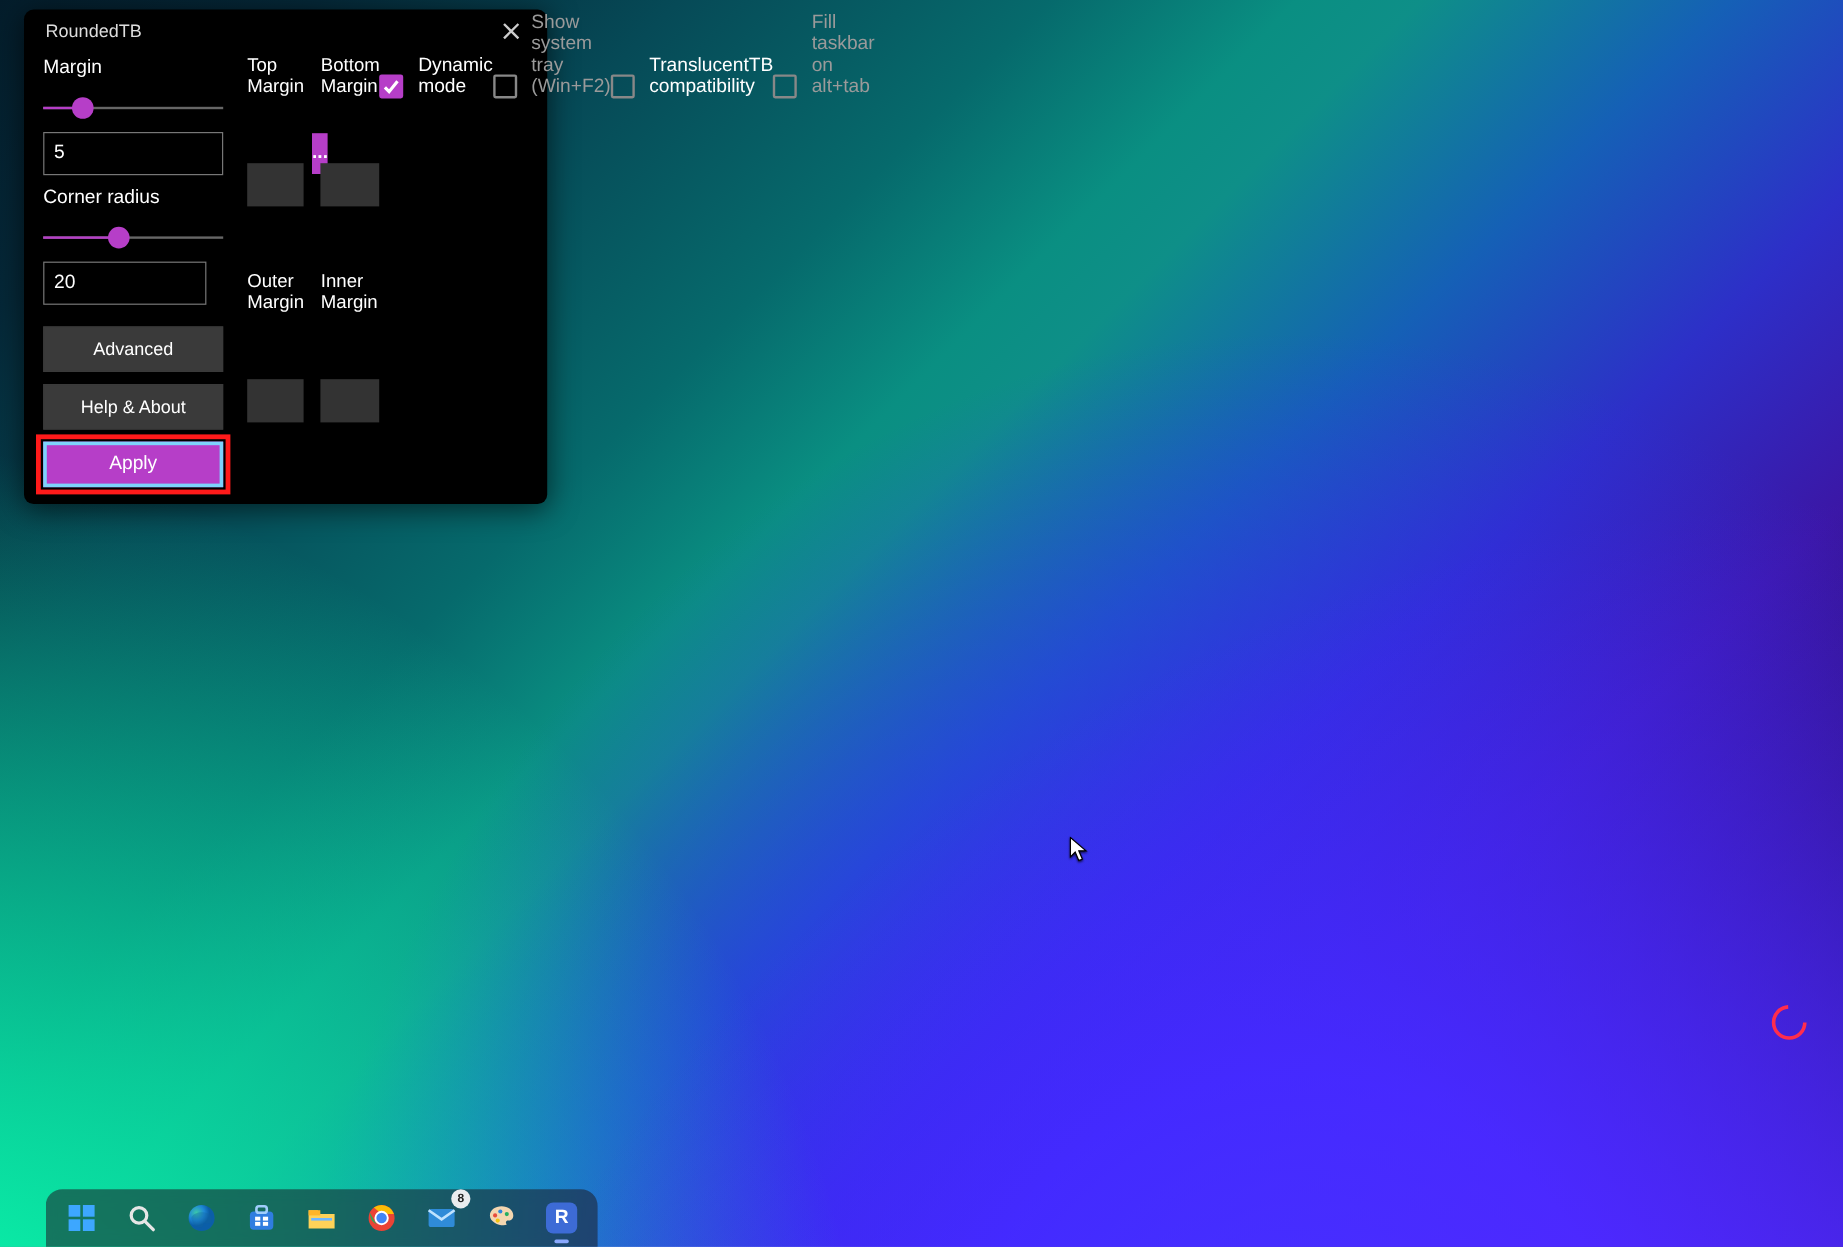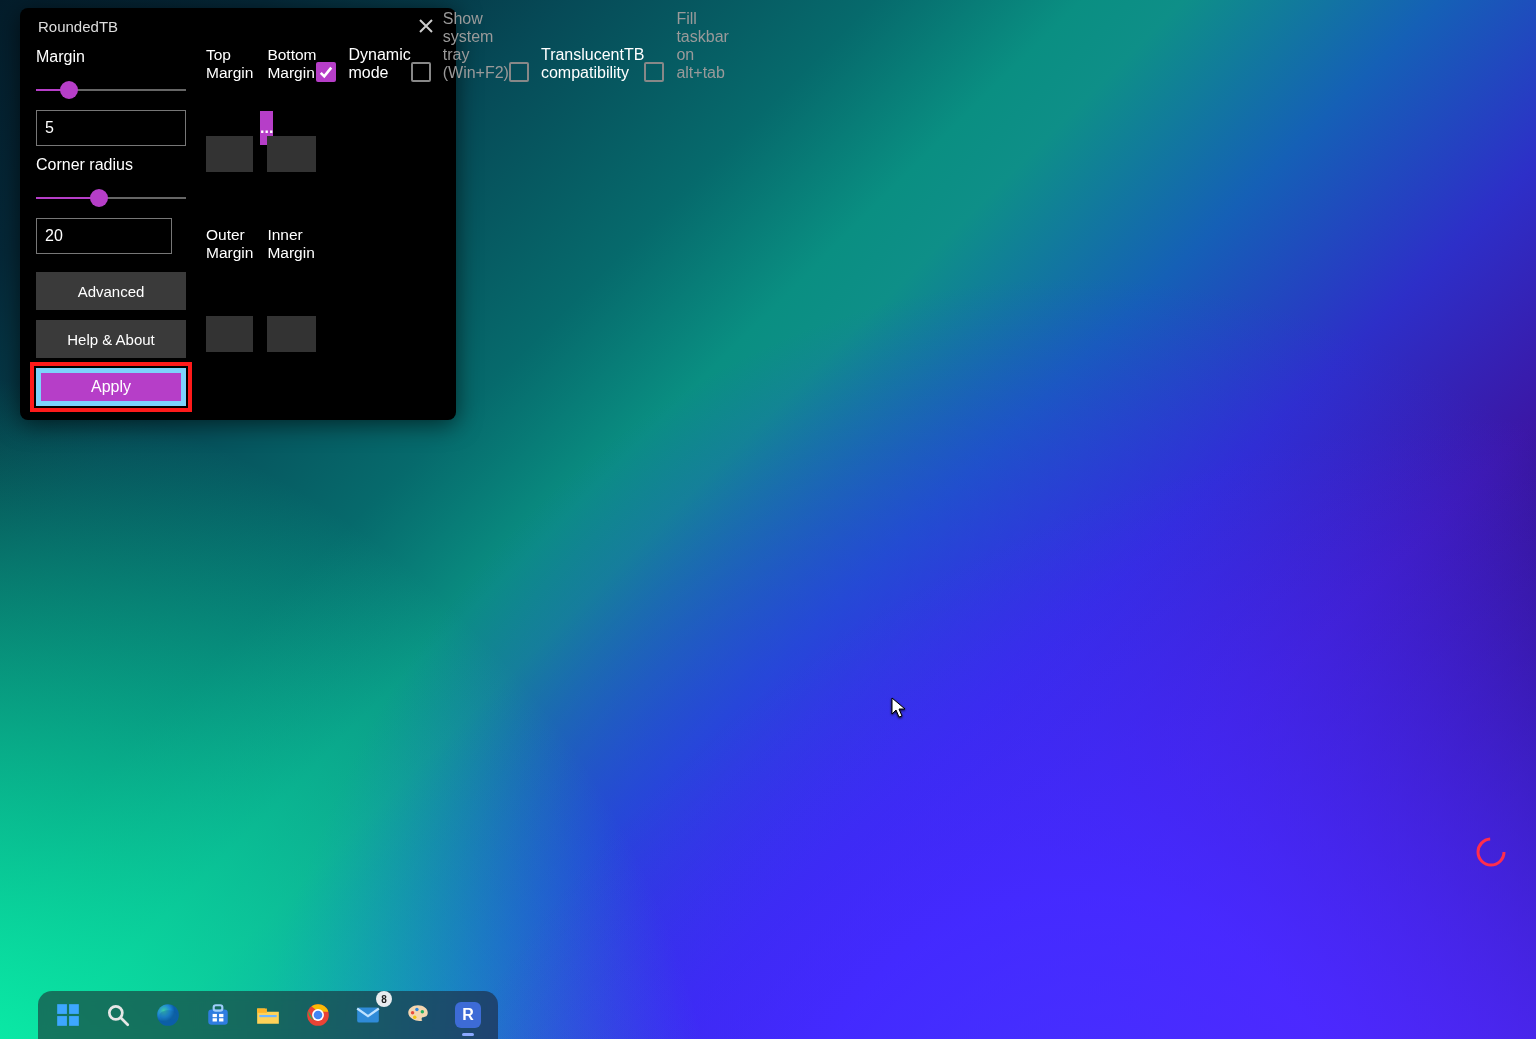--- a/index.html
+++ b/index.html
@@ -69,21 +69,21 @@
   }
 
   .btn-grey{
     height:38px; background:#3a3a3a; color:#fff; font-size:15px;
     display:flex; align-items:center; justify-content:center; margin-top:10px;
     border:1px solid #3a3a3a; cursor:pointer;
   }
   .btn-purple{
     height:38px; background:#b63ec8; color:#fff; font-size:16px; font-weight:500;
     display:flex; align-items:center; justify-content:center; margin-top:10px;
-    border:5px solid #7dd3fc; cursor:pointer;
+    border:3px solid #7dd3fc; cursor:pointer;
   }
   .hl-red{ position:relative; outline:4px solid #ff1a1a; outline-offset:2px; }
 
   .grid2{
     display:grid; grid-template-columns: 1fr 1fr; column-gap:14px; row-gap:6px;
     margin-bottom:6px;
   }
   .glbl{ font-size:15.5px; color:#fff; }
   .gbox{
     height:36px; background:#333; border:none;

